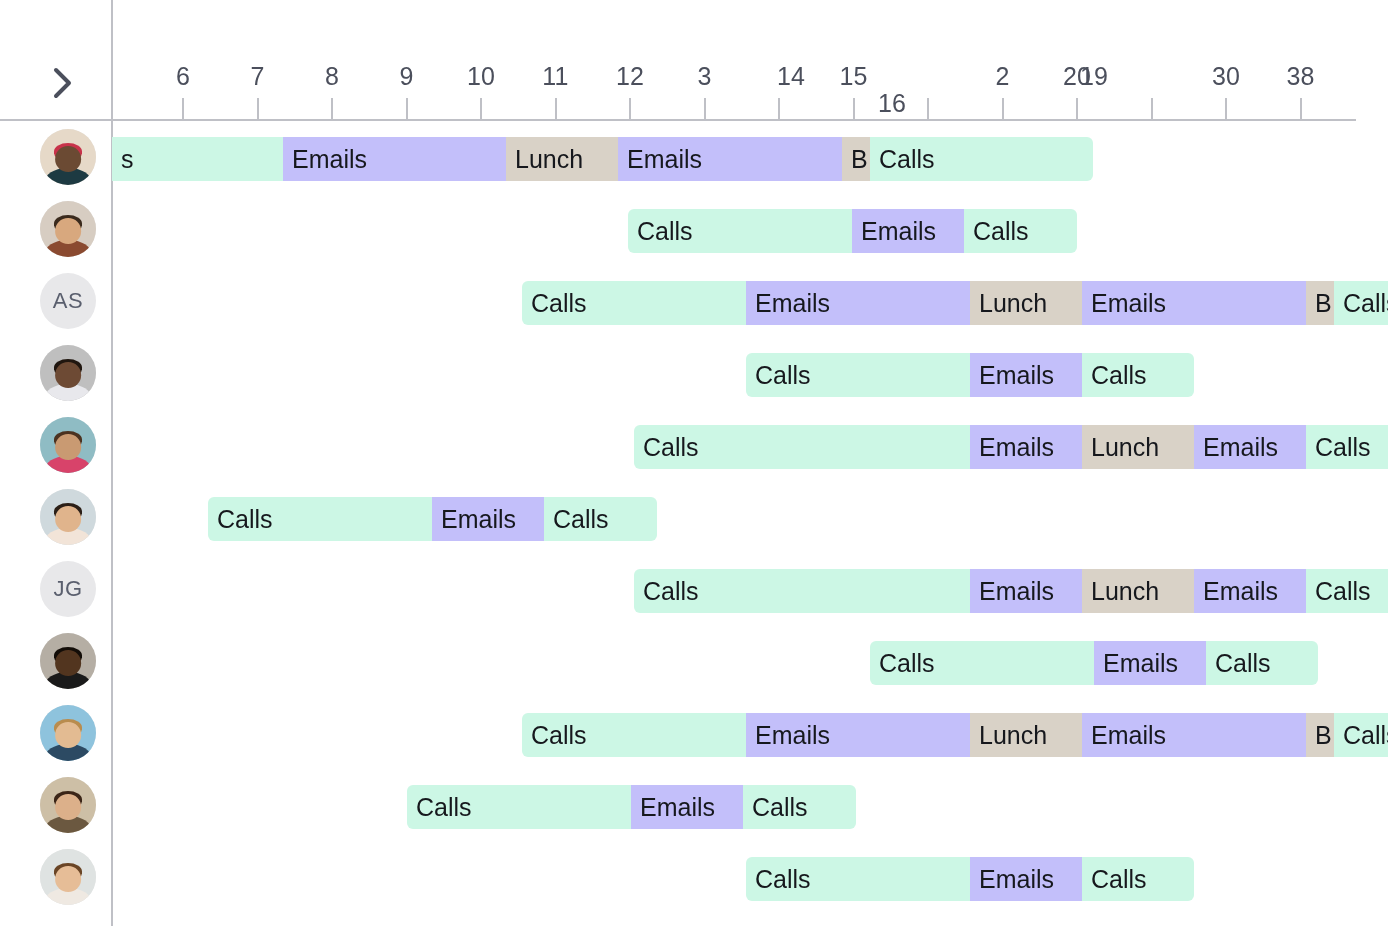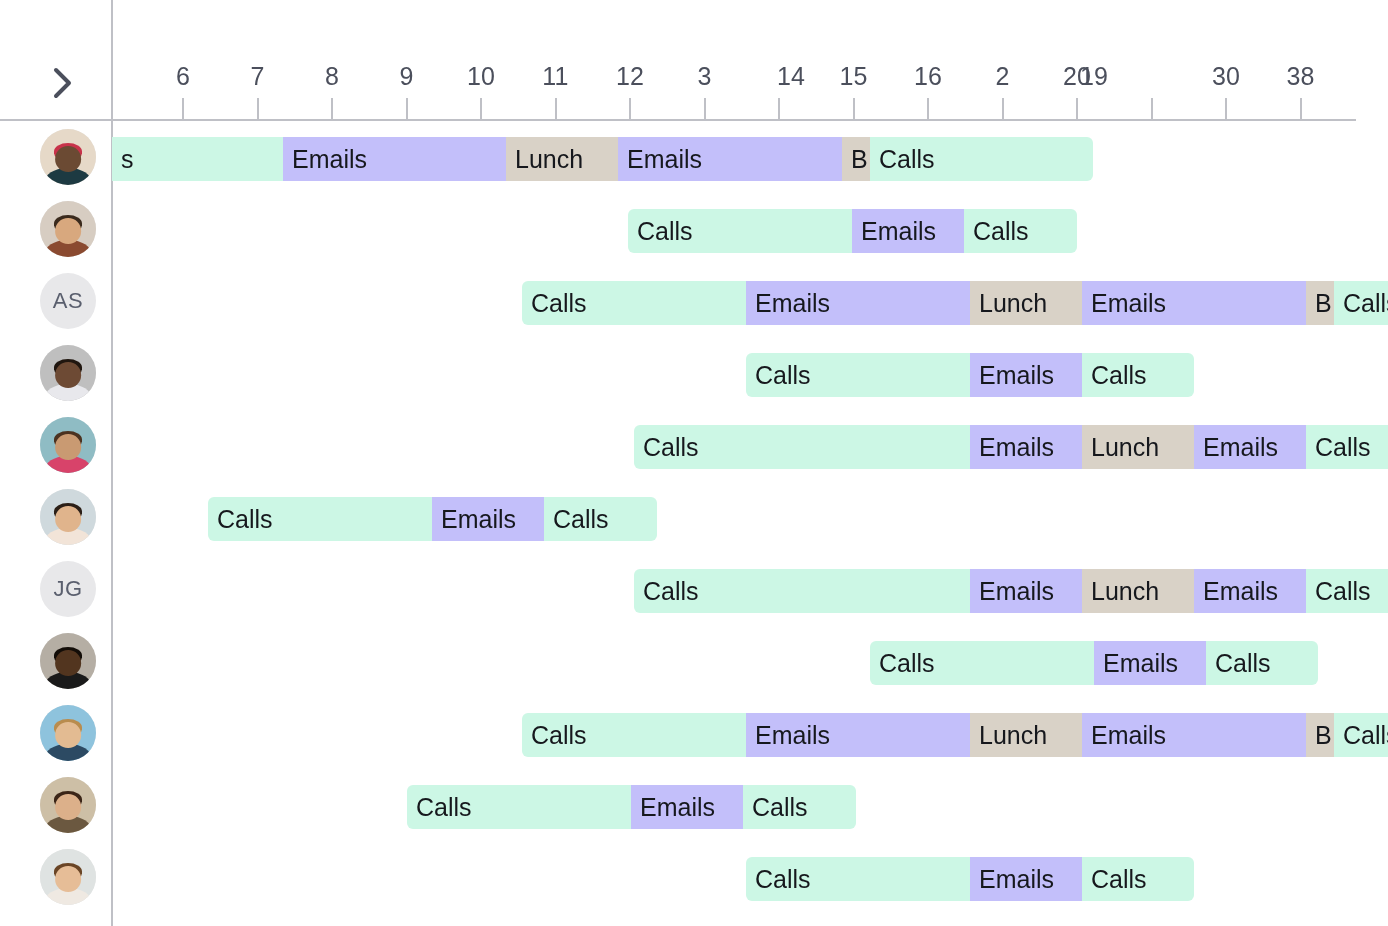--- a/index.html
+++ b/index.html
@@ -164,21 +164,21 @@
         <div class="tick-label" style="left: 555.5px;">11</div>
         <div class="tick-mark" style="left: 555.5px;"></div>
         <div class="tick-label" style="left: 630px;">12</div>
         <div class="tick-mark" style="left: 630px;"></div>
         <div class="tick-label" style="left: 704.5px;">3</div>
         <div class="tick-mark" style="left: 704.5px;"></div>
         <div class="tick-label" style="left: 791px;">14</div>
         <div class="tick-mark" style="left: 779px;"></div>
         <div class="tick-label" style="left: 853.5px;">15</div>
         <div class="tick-mark" style="left: 853.5px;"></div>
-        <div class="tick-label" style="left: 928px;">16</div>
+        <div class="tick-label" style="left: 892px; margin-top: 27px;">16</div>
         <div class="tick-mark" style="left: 928px;"></div>
         <div class="tick-label" style="left: 1002.5px;">2</div>
         <div class="tick-mark" style="left: 1002.5px;"></div>
         <div class="tick-label" style="left: 1077px;">20</div>
         <div class="tick-mark" style="left: 1077px;"></div>
         <div class="tick-label" style="left: 1094px;">19</div>
         <div class="tick-mark" style="left: 1151.5px;"></div>
         <div class="tick-label" style="left: 1226px;">30</div>
         <div class="tick-mark" style="left: 1226px;"></div>
         <div class="tick-label" style="left: 1300.5px;">38</div>

